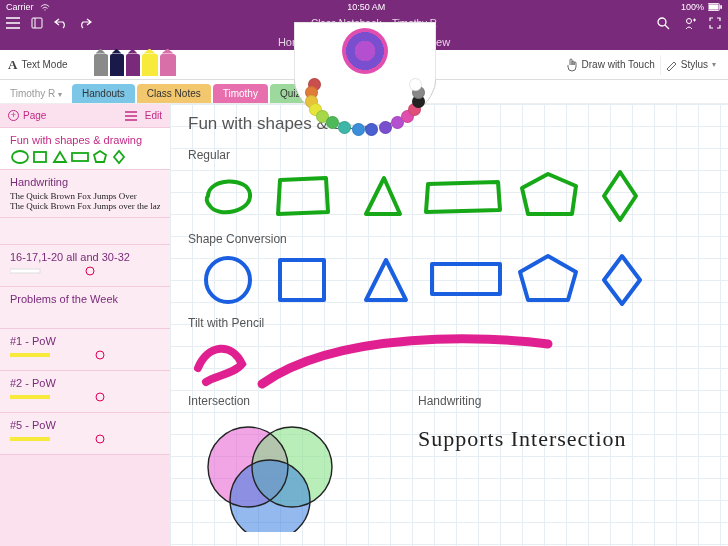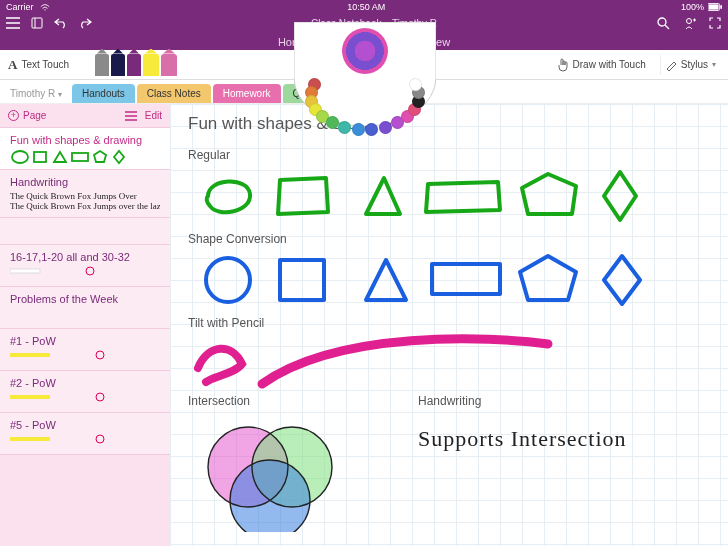--- a/index.html
+++ b/index.html
@@ -28,21 +28,21 @@
   .ribbon { height:30px; background:#fff; border-bottom:1px solid #ddd; display:flex; align-items:center; padding:0 8px; gap:8px; font-size:10px; color:#444; position:relative; }
   .ribbon .textmode { display:flex; align-items:center; gap:4px; cursor:pointer;}
   .pen-tray { display:flex; align-items:flex-end; gap:2px; margin-left:18px;}
   .pen { width:14px; height:22px; border-radius:2px 2px 0 0; position:relative; }
   .pen::before { content:""; position:absolute; left:2px; right:2px; top:-5px; height:5px; background:inherit; clip-path: polygon(50% 0, 100% 100%, 0 100%); }
   .pen.gray { background:#8a8a8a; }
   .pen.navy { background:#1a1a4a; }
   .pen.purple { background:#7a2a7a; }
   .pen.highlighter { background:#f7ea3b; width:16px; }
   .pen.eraser { background:#d96fa8; width:16px; border-radius:3px 3px 0 0;}
-  .ribbon-right { margin-left:auto; display:flex; align-items:center; gap:10px; }
+  .ribbon-right { margin-left:auto; display:flex; align-items:center; gap:1px; }
   .ribbon-right .rb-item { display:flex; align-items:center; gap:4px; padding:0 4px; cursor:pointer; border-left:1px solid #eee; height:20px;}
   .ribbon-right .rb-item:first-child{border-left:none;}
 
   
   .tabsrow { height:24px; background:#fff; border-bottom:1px solid #eee; display:flex; align-items:flex-end; padding-left:4px; font-size:10px; }
   .nb-label { color:#999; padding:0 10px 4px 6px; }
   .tab { padding:4px 10px 4px 10px; border-radius:4px 4px 0 0; margin-right:2px; cursor:pointer; color:#333; }
   .tab.blue { background:#7cc7e8; }
   .tab.orange { background:#f2c76e; }
   .tab.pink { background:#e86fae; color:#fff; }
@@ -164,21 +164,21 @@
     <span class="menu-item">Home</span>
     <span class="menu-item">Insert</span>
     <span class="menu-item active">Draw</span>
     <span class="menu-item">View</span>
   </div>
 </div>
 
 <div class="ribbon">
   <div class="textmode">
     <span style="font-weight:bold;font-size:13px;font-family:serif;">A</span>
-    <span>Text Touch</span>
+    <span>Text Mode</span>
   </div>
   <div class="pen-tray">
     <div class="pen gray"></div>
     <div class="pen navy"></div>
     <div class="pen purple"></div>
     <div class="pen highlighter"></div>
     <div class="pen eraser"></div>
   </div>
   <div class="ribbon-right">
     <div class="rb-item">
@@ -198,21 +198,21 @@
       <span>Stylus</span>
       <span style="font-size:8px;color:#888;">▾</span>
     </div>
   </div>
 </div>
 
 <div class="tabsrow">
   <span class="nb-label"><span>Timothy R</span> <span style="font-size:8px;">▾</span></span>
   <span class="tab blue">Handouts</span>
   <span class="tab orange">Class Notes</span>
-  <span class="tab pink">Homework</span>
+  <span class="tab pink">Timothy</span>
   <span class="tab green">Quizzes</span>
   <span class="tab add">+</span>
 </div>
 
 <div class="body">
 
   <div class="sidebar">
     <div class="sidebar-header">
       <span class="page-lbl">
         <span class="plus-circle">+</span>

